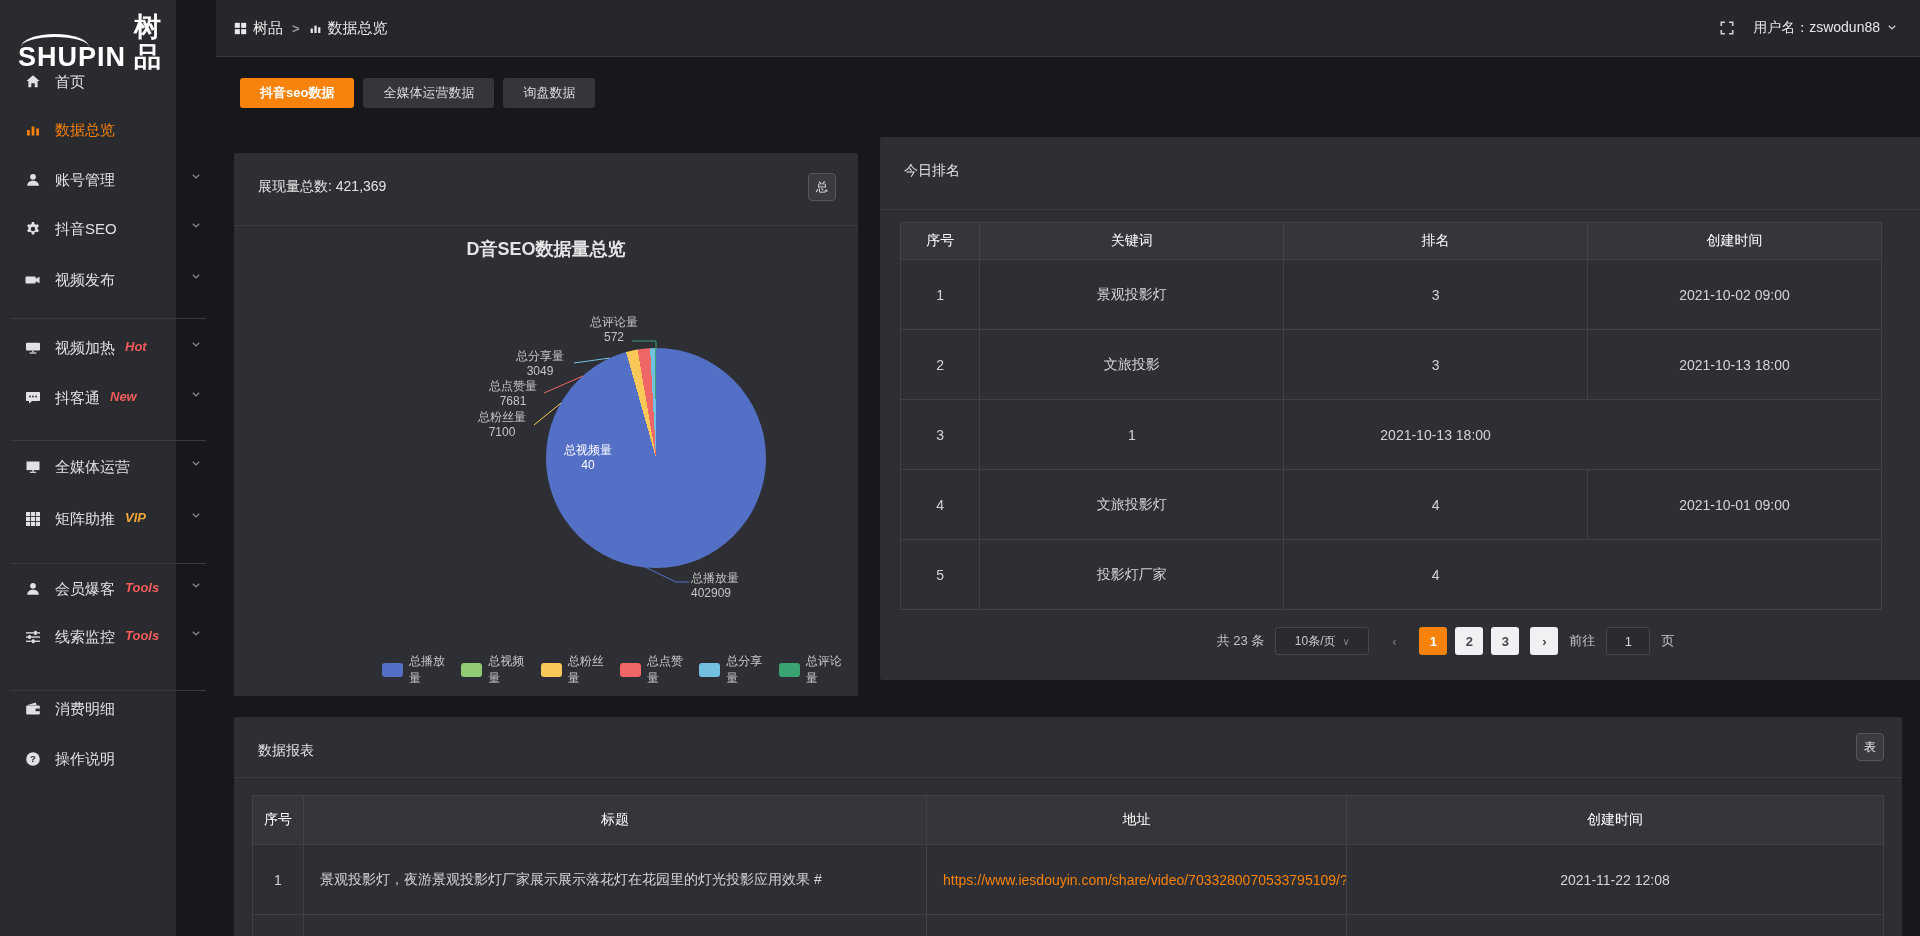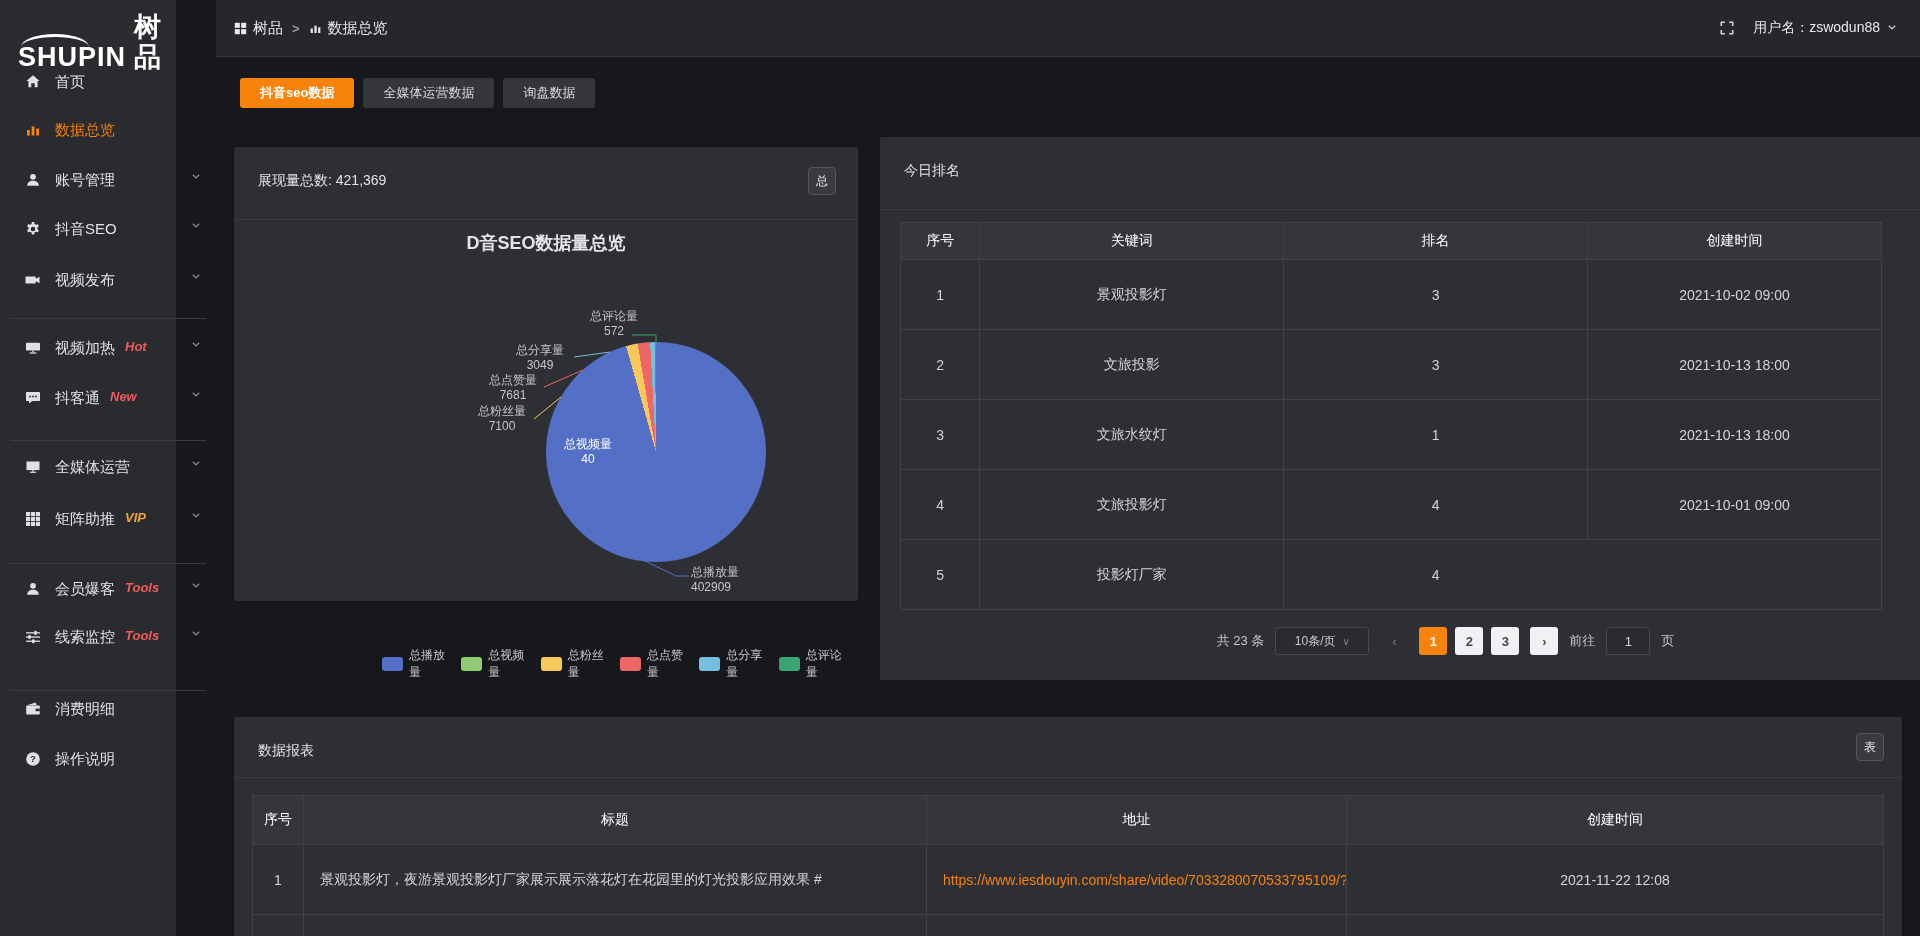--- a/index.html
+++ b/index.html
@@ -34,21 +34,21 @@
   .s-badge { margin-left:10px; font-size:13px; font-weight:bold; font-style:italic; }
   .s-caret { position:absolute; right:14px; color:#8d8f94; display:flex; }
   .side-div { position:absolute; left:10px; width:196px; height:1px; background:#3a3b40; }
   
   .tabs { position:absolute; left:240px; top:78px; display:flex; gap:9px; }
   .tab { height:30px; padding:0 20px; display:flex; align-items:center; font-size:13px;
      background:#35363b; color:#dadbde; border-radius:3px; cursor:pointer; }
   .tab.active { background:#f7820c; color:#fff; font-weight:bold; }
   
   .panel { position:absolute; background:#2e2f34; border-radius:2px; }
-  #overview-panel { left:234px; top:147px; width:624px; height:454px; }
+  #overview-panel { left:234px; top:153px; width:624px; height:543px; }
   #rank-panel { left:880px; top:137px; width:1131px; height:543px; }
   #report-panel { left:234px; top:717px; width:1668px; height:260px; }
   .panel-head-title { position:absolute; left:24px; top:25px; font-size:14px; color:#e2e3e5; }
   .panel-divider { position:absolute; left:0; right:0; top:72px; height:1px; background:#3a3b40; }
   .mini-badge { position:absolute; right:22px; top:20px; width:28px; height:28px;
      background:#3a3b40; border:1px solid #55575c; border-radius:4px; color:#e5e6e8;
      font-size:12px; display:flex; align-items:center; justify-content:center; cursor:pointer; }
   
   .chart-title { position:absolute; left:0; right:0; top:84px; text-align:center;
      font-size:18px; font-weight:bold; color:#e3e4e6; }
@@ -426,21 +426,20 @@
         <div class="t-cell">2021-10-02 09:00</div>
       </div>
       <div class="t-row">
         <div class="t-cell">2</div>
         <div class="t-cell">文旅投影</div>
         <div class="t-cell">3</div>
         <div class="t-cell">2021-10-13 18:00</div>
       </div>
       <div class="t-row">
         <div class="t-cell">3</div>
-        <div class="t-cell">文旅水纹灯</div>
         <div class="t-cell">1</div>
         <div class="t-cell">2021-10-13 18:00</div>
       </div>
       <div class="t-row">
         <div class="t-cell">4</div>
         <div class="t-cell">文旅投影灯</div>
         <div class="t-cell">4</div>
         <div class="t-cell">2021-10-01 09:00</div>
       </div>
       <div class="t-row">

